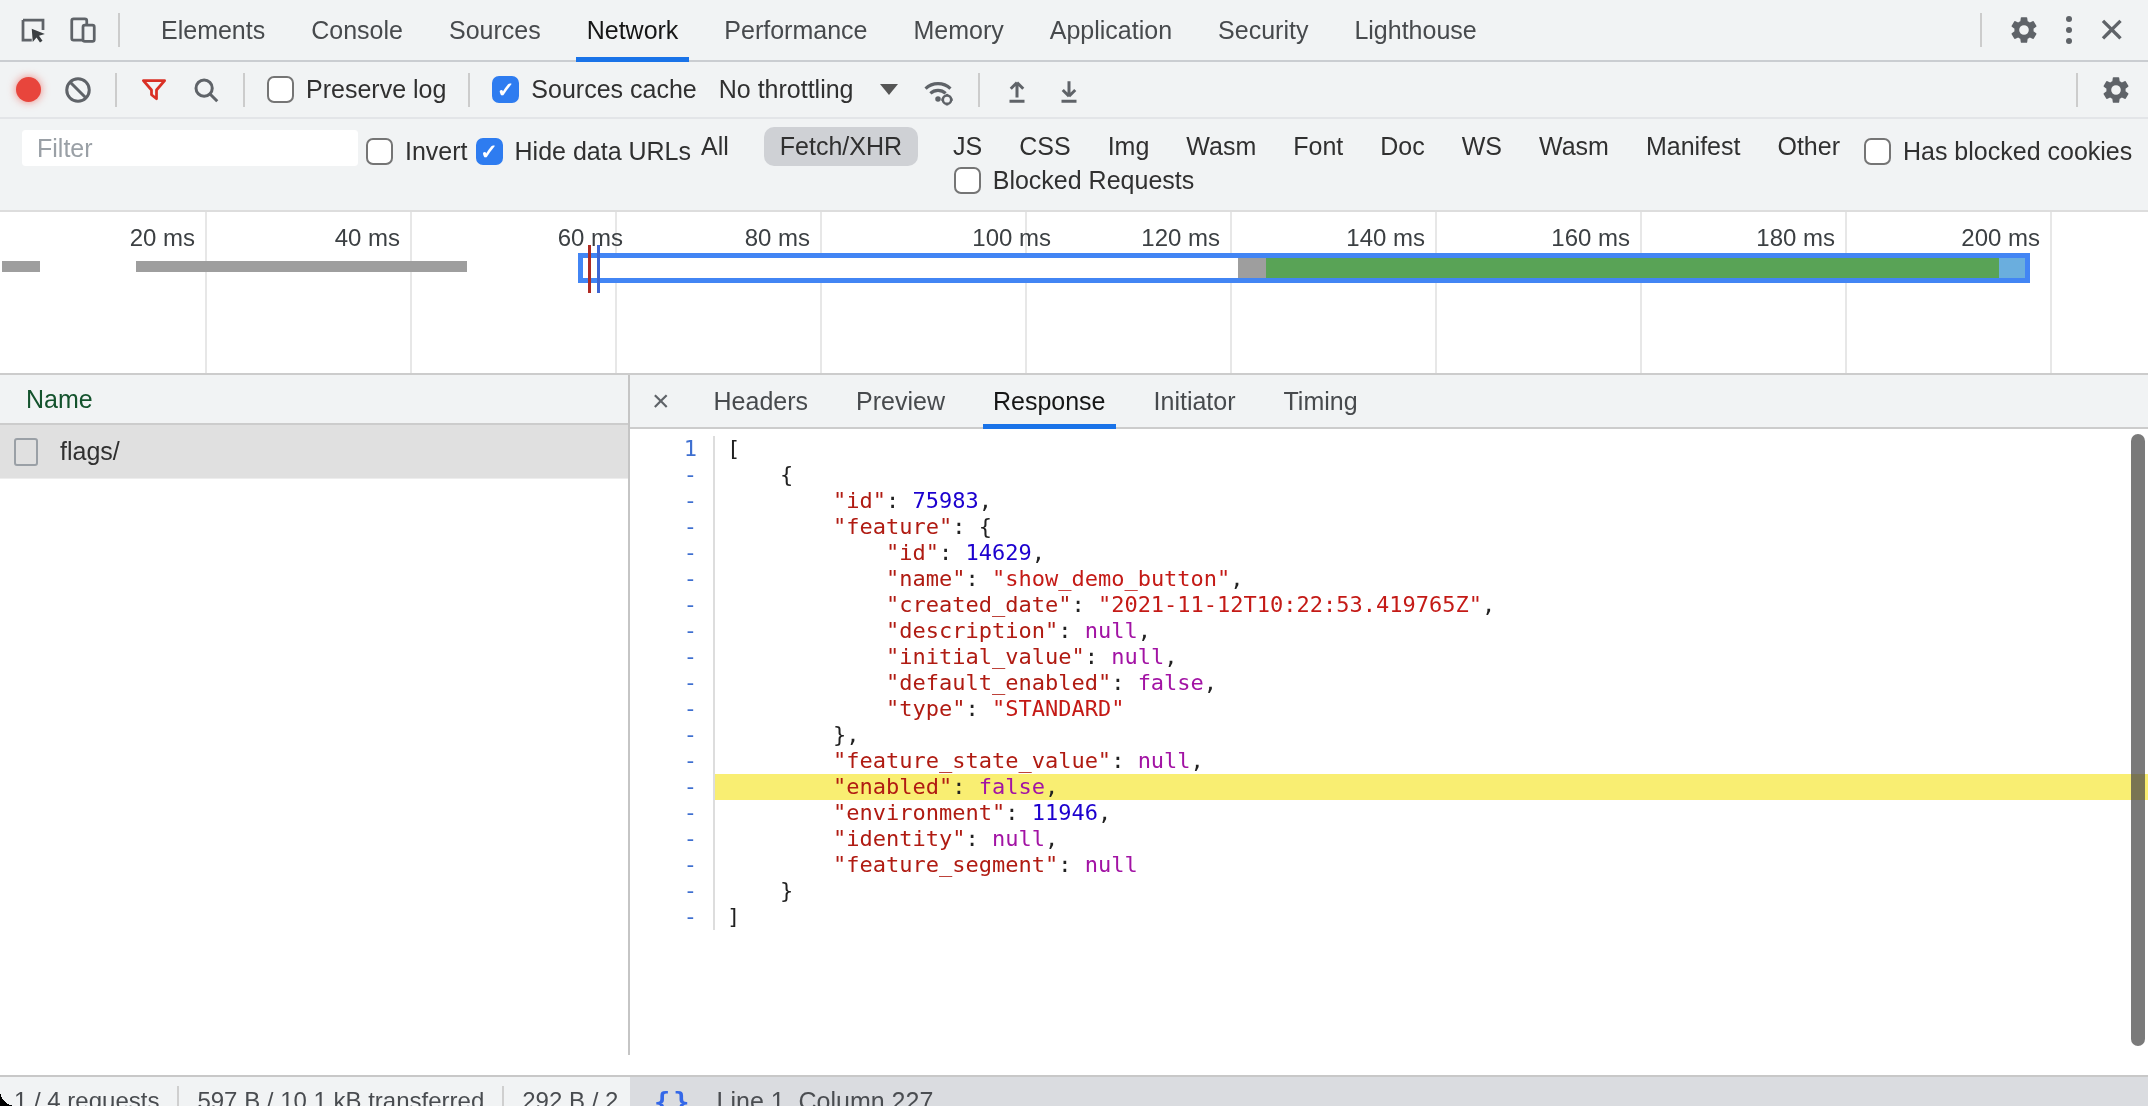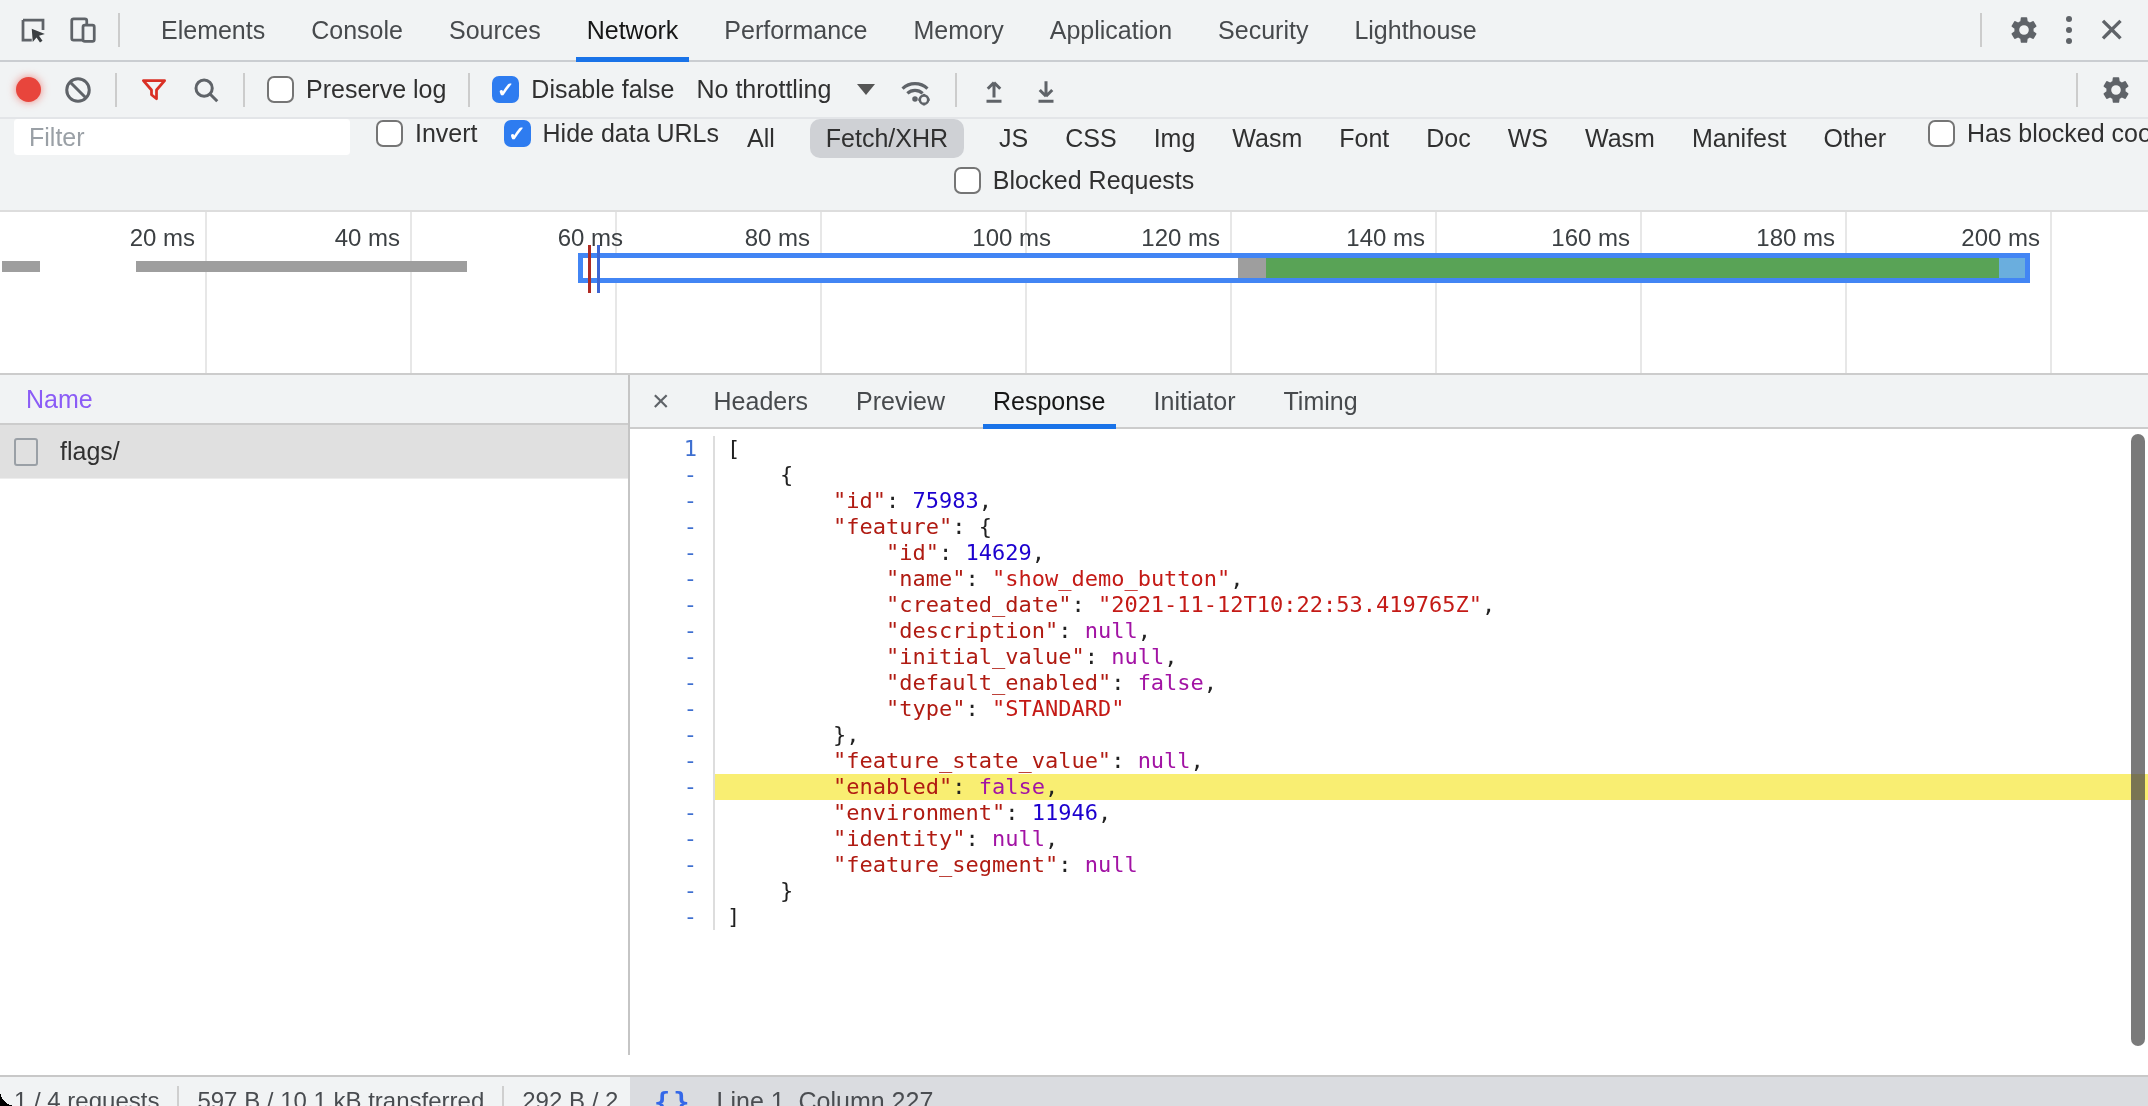--- a/index.html
+++ b/index.html
@@ -36,22 +36,22 @@
   .toolbar { height:57px; background:var(--panel-bg); border-bottom:2px solid #e3e5e8;
              display:flex; align-items:center; gap:22px; padding:0 16px; }
   .record-dot { width:25px; height:25px; border-radius:50%; background:var(--record-red);
              box-shadow:0 0 8px rgba(235,70,60,.65); }
   .throttle { display:flex; align-items:center; gap:26px; font-size:25px; color:#303030; }
   .caret-down { width:0; height:0; border-left:9px solid transparent; border-right:9px solid transparent;
              border-top:11px solid #555; }
   .toolbar .spacer { flex:1 1 auto; }
 
   
-  .filterbar { height:47px; background:var(--panel-bg); display:flex; align-items:flex-start;
-               gap:26px; padding:0 14px; }
+  .filterbar { height:47px; background:var(--panel-bg); display:flex; align-items:flex-end;
+               gap:8px; padding:0 22px; }
   .filter-input { width:336px; height:36px; background:#fff; border:1px solid #fff; border-radius:3px;
                font-size:25px; color:#333; padding:0 14px; font-family:"Liberation Sans",sans-serif; }
   .filter-input::placeholder { color:#9aa0a6; }
   .cats { display:flex; align-items:center; gap:33px; font-size:25px; color:#303030; }
   .cat { padding:5px 2px; white-space:nowrap; }
   .cat.active { background:#cfd1d5; border-radius:10px; padding:5px 16px; }
 
   
   .optionsbar { height:46px; background:var(--panel-bg); border-bottom:2px solid #ddd;
                 display:flex; align-items:center; gap:36px; padding:0 14px;flex-direction:column; }
@@ -63,21 +63,21 @@
   .tick-label { position:absolute; top:12px; width:195px; text-align:right; font-size:24px; color:#3c4043; }
   .ov-gray-bar { position:absolute; top:49px; height:11px; background:#9e9e9e; }
   .ov-request-bar { position:absolute; top:41px; height:30px; border:5px solid #4285f4; display:flex; }
   .ov-request-bar .seg { height:100%; }
   .ov-event { position:absolute; top:33px; height:48px; width:3px; }
 
   
   .main { display:flex; height:680px; position:relative; }
   .left-pane { width:630px; flex:0 0 auto; border-right:2px solid #c5c5c5; display:flex; flex-direction:column; background:#fff; }
   .table-head { height:50px; background:var(--panel-bg); border-bottom:2px solid #ccc;
-                display:flex; align-items:center; padding:0 26px; font-size:25px; color:#8b5cf6; }
+                display:flex; align-items:center; padding:0 26px; font-size:25px; color:#14532d; }
   .req-row { height:54px; display:flex; align-items:center; gap:22px; padding:0 14px;
              font-size:25px; color:#303030; border-bottom:1px solid #ededed; }
   .req-row.selected { background:var(--selected-row); }
   .file-ic { width:24px; height:28px; border:2.5px solid #9aa0a6; border-radius:3px; flex:0 0 auto; }
 
   .right-pane { flex:1 1 auto; display:flex; flex-direction:column; min-width:0; position:relative; }
   .detail-tabs { height:54px; background:var(--panel-bg); border-bottom:2px solid #ccc;
                  display:flex; align-items:stretch; gap:0; }
   .dt-close { display:flex; align-items:center; padding:0 20px 0 22px; font-size:30px; color:#5f6368; }
   .detail-tab { display:flex; align-items:center; padding:0 24px; font-size:25px; color:#474a4d; position:relative; white-space:nowrap; }
@@ -206,21 +206,21 @@
         </svg>
     </span>
     <span class="sep"></span>
     <span class="opt" style="display:flex;align-items:center;">
       <span class="cb"></span>
       <span class="cb-label">Preserve log</span>
     </span>
     <span class="sep"></span>
     <span class="opt" style="display:flex;align-items:center;">
       <span class="cb checked">✓</span>
-      <span class="cb-label">Disable false</span>
+      <span class="cb-label">Sources cache</span>
     </span>
     <span class="throttle">
       <span>No throttling</span>
       <span class="caret-down"></span>
     </span>
     <span class="icon-btn">
       <svg width="36" height="34" viewBox="0 0 26 24">
           <path d="M4 11 a13 13 0 0 1 18 0" fill="none" stroke="#5f6368" stroke-width="2.3"></path>
           <path d="M7.5 14.5 a8 8 0 0 1 11 0" fill="none" stroke="#5f6368" stroke-width="2.3"></path>
           <circle cx="13" cy="18.5" r="2" fill="#5f6368"></circle>

